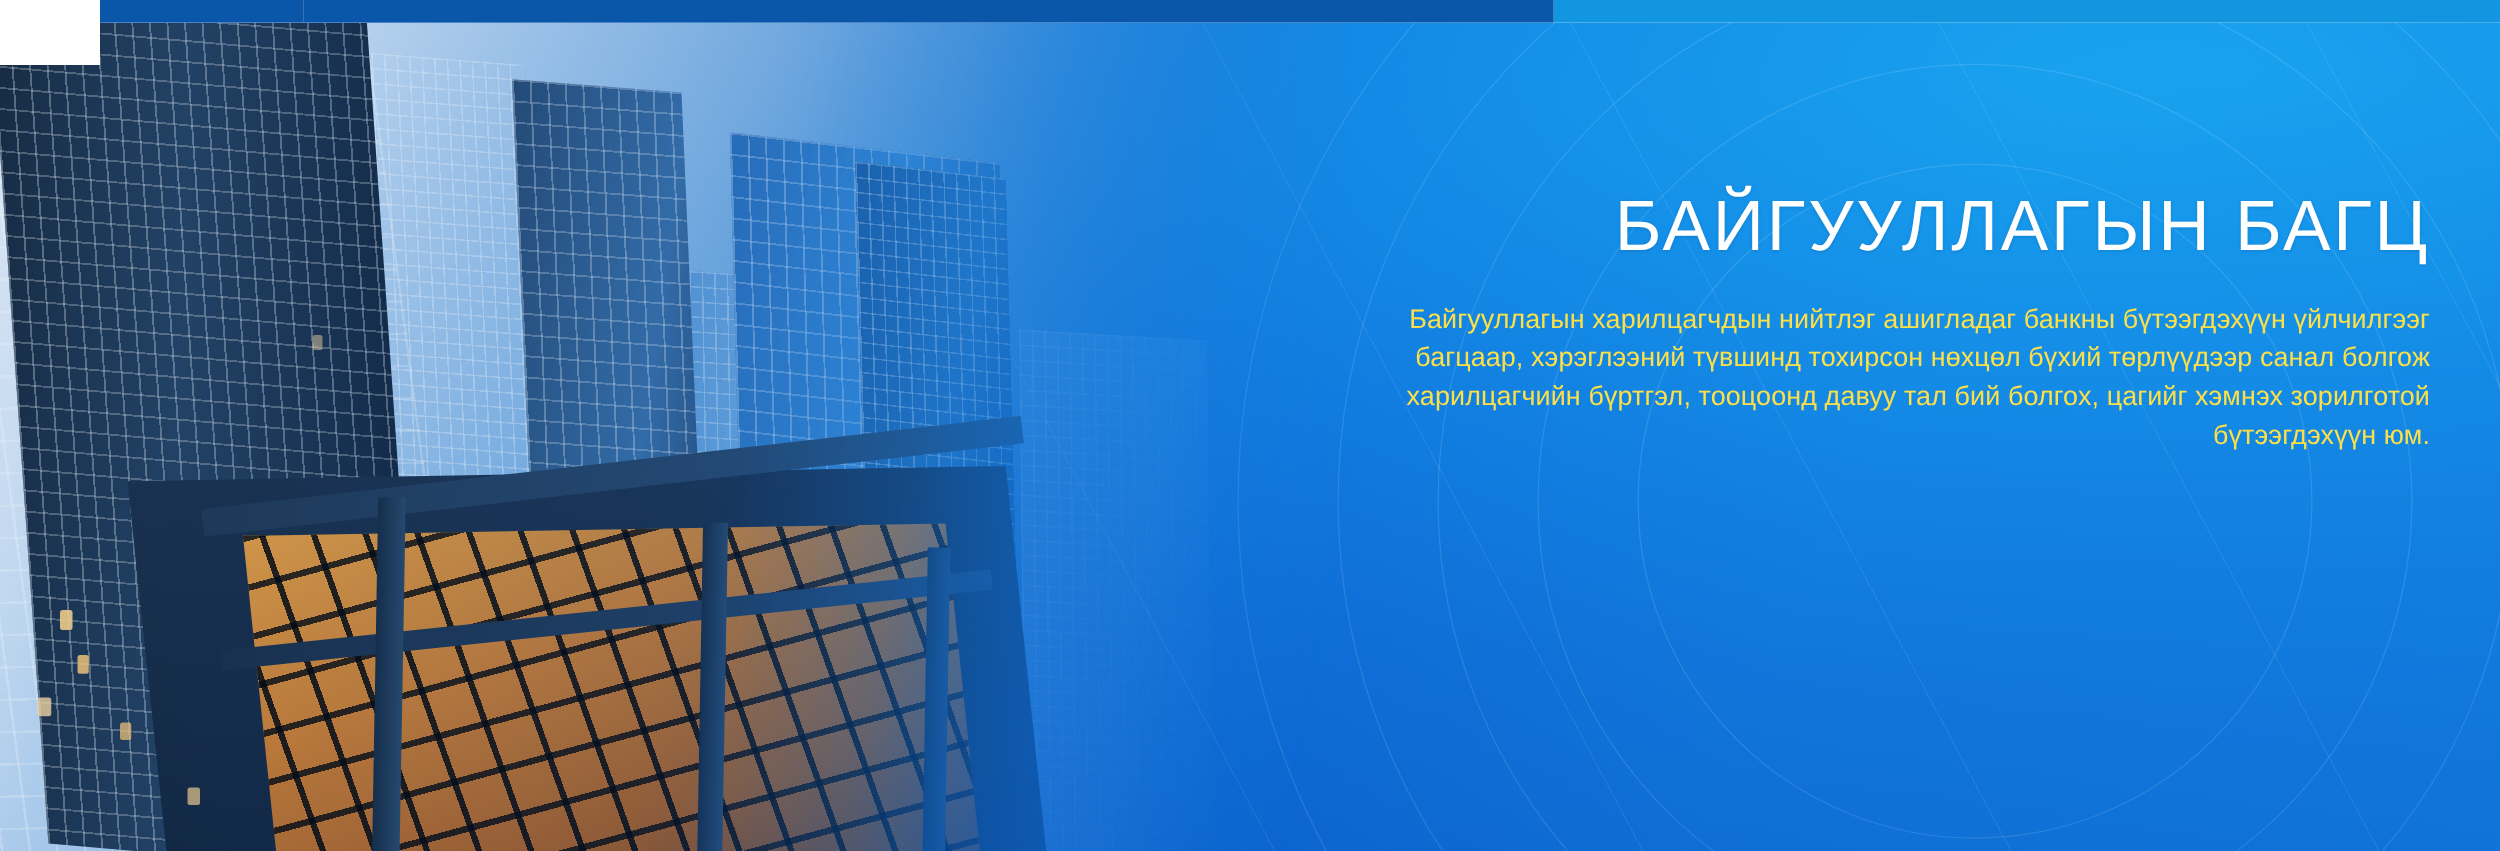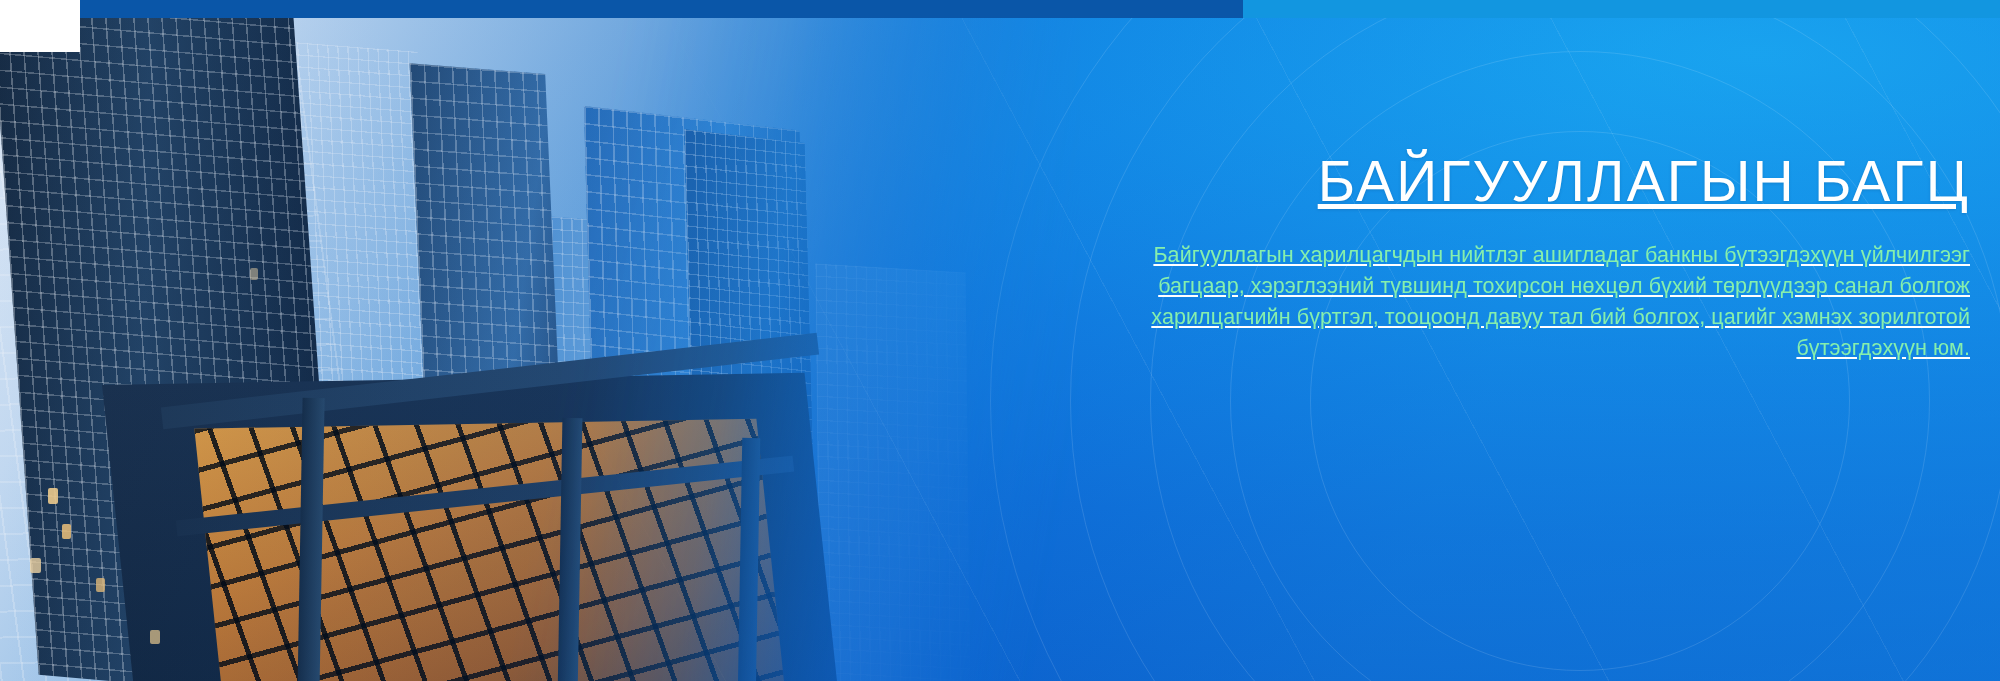--- a/index.html
+++ b/index.html
@@ -147,32 +147,32 @@
 
   
   .glow { position:absolute; border-radius:2px; }
   .photo-tint {
     position:absolute; inset:0;
     background:linear-gradient(100deg, rgba(10,70,160,.05) 0%, rgba(12,90,190,.18) 55%, rgba(16,120,215,.55) 80%, rgba(20,140,230,.85) 100%);
   }
 
   
   .text-wrap {
-    position:absolute; right:30px; top:150px;
-    width:1070px; text-align:right; color:#ffffff;text-decoration:underline;
+    position:absolute; right:56px; top:150px;
+    width:1070px; text-align:right; color:#ffffff;
   }
   h1.title {
     font-size:57px; line-height:62px; font-weight:400;
     letter-spacing:2.2px; margin:0 0 28px 0;
     text-shadow:0 1px 3px rgba(0,40,90,.18);
   }
   h1.title .l2 { display:block; }
   p.body {
     font-size:21.5px; line-height:31px; font-weight:400;
-    letter-spacing:.1px; color:#86efac;
+    letter-spacing:.1px; color:#fde047;
     margin:0; padding-left:180px;
   }
 </style>
 </head>
 <body>
 
 <div id="banner">
 
   <div class="bg-gradient"></div>
   <div class="bg-gradient2"></div>

